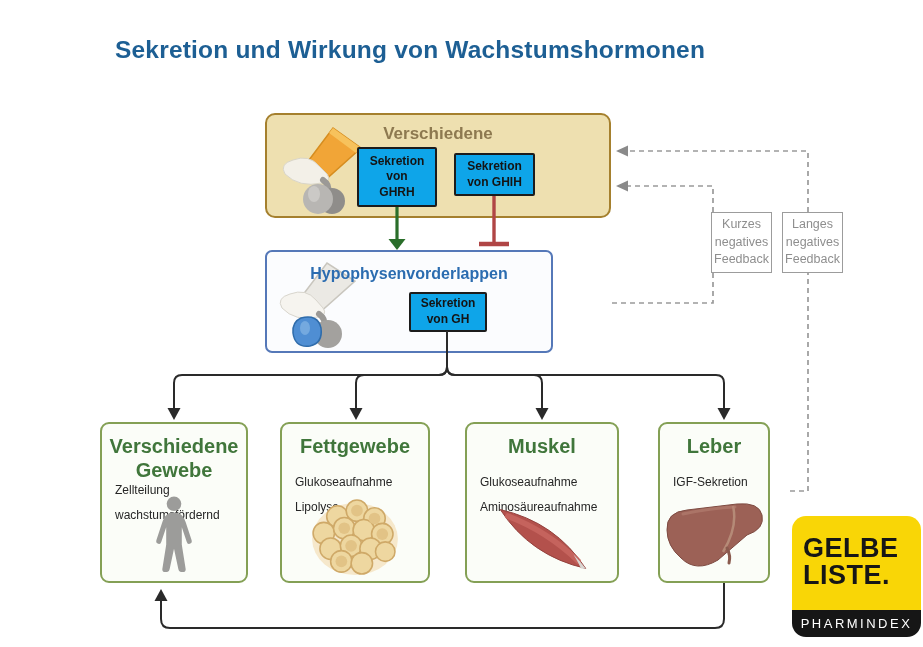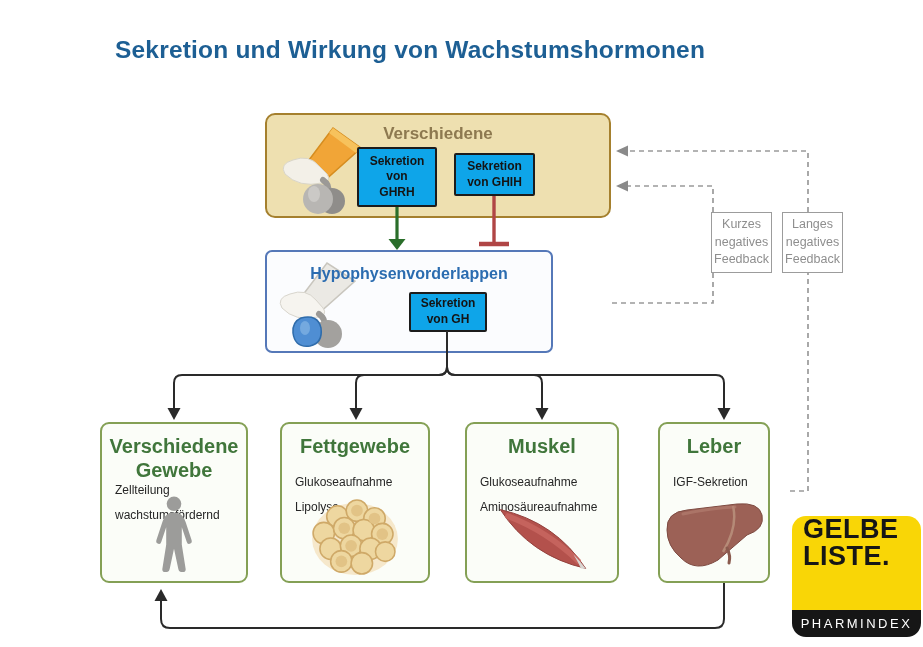--- a/index.html
+++ b/index.html
@@ -69,21 +69,21 @@
   .tissue-items { margin-top:1px; padding-left:13px; }
   .tissue-item { font-size:12px; color:#262626; margin-bottom:11px; }
   .tissue-icon { position:absolute; left:50%; transform:translateX(-50%); bottom:5px; }
 
   .logo {
     position:absolute; left:792px; top:516px; width:129px; height:121px;
     border-radius:14px; overflow:hidden; z-index:8;
   }
   .logo-yellow {
     position:absolute; left:0; right:0; top:0; bottom:27px; background:#f9d606;
-    display:flex; align-items:flex-start; padding:0 0 3px 11px; box-sizing:border-box;
+    display:flex; align-items:center; padding:0 0 3px 11px; box-sizing:border-box;
   }
   .logo-brand {
     font-size:27px; font-weight:800; color:#161616; line-height:1.0;
     letter-spacing:0.5px; white-space:pre-line;
   }
   .logo-black {
     position:absolute; left:0; right:0; bottom:0; height:27px; background:#161616;
     color:#ffffff; display:flex; align-items:center; justify-content:center;
     font-size:13px; font-weight:500; letter-spacing:2.5px;
   }

